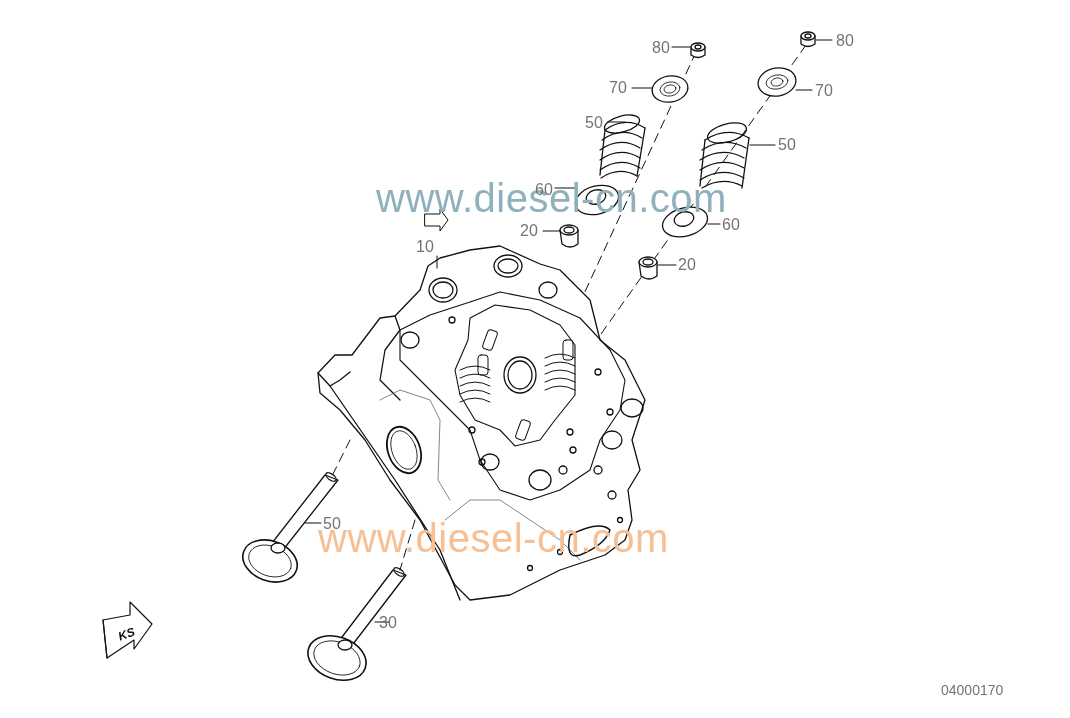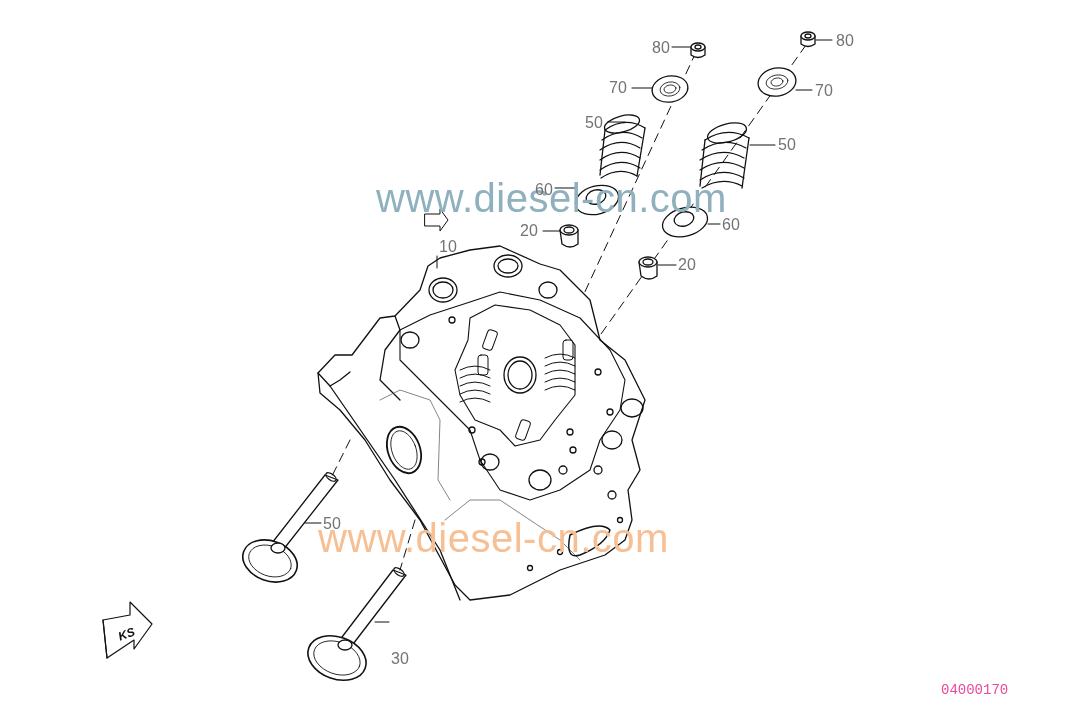--- a/index.html
+++ b/index.html
@@ -1,20 +1,20 @@
 <!DOCTYPE html>
 <html><head>
 <meta charset="utf-8">
 <style>
   html, body { margin: 0; padding: 0; background: #ffffff; }
   body { width: 1070px; height: 718px; position: relative; overflow: hidden; font-family: "Liberation Sans", sans-serif; }
   #canvas { position: absolute; left: 0; top: 0; width: 1070px; height: 718px; }
   .callout { position: absolute; font-family: "Liberation Sans", sans-serif; font-size: 16px; color: #737373; line-height: 16px; white-space: nowrap; }
   .wm { position: absolute; font-family: Liberation Sans, sans-serif; font-size: 40px; letter-spacing: 0.5px; white-space: nowrap; line-height: 40px; pointer-events: none; }
-  .drawing-id { position: absolute; font-family: Liberation Mono, monospace; font-size: 14px; color: #ec4899; }
+  .drawing-id { position: absolute; font-family: Liberation Sans, sans-serif; font-size: 14px; color: #737373; }
 </style>
 </head>
 <body>
 
 <svg id="canvas" viewBox="0 0 1070 718" xmlns="http://www.w3.org/2000/svg">
   <g fill="none" stroke="#111" stroke-width="1.3" stroke-linejoin="round" stroke-linecap="round">
 
     <g stroke-dasharray="9 6" stroke-width="1">
       <line x1="696" y1="52" x2="520" y2="432"></line>
       <line x1="806" y1="45" x2="540" y2="420"></line>
@@ -180,17 +180,17 @@
 <div class="callout" style="left:652px;top:40px;">80</div>
 <div class="callout" style="left:836px;top:33px;">80</div>
 <div class="callout" style="left:609px;top:80px;">70</div>
 <div class="callout" style="left:815px;top:83px;">70</div>
 <div class="callout" style="left:585px;top:115px;">50</div>
 <div class="callout" style="left:778px;top:137px;">50</div>
 <div class="callout" style="left:535px;top:182px;">60</div>
 <div class="callout" style="left:722px;top:217px;">60</div>
 <div class="callout" style="left:520px;top:223px;">20</div>
 <div class="callout" style="left:678px;top:257px;">20</div>
-<div class="callout" style="left:439px;top:239px;">10</div>
+<div class="callout" style="left:416px;top:239px;">10</div>
 <div class="callout" style="left:323px;top:516px;">50</div>
-<div class="callout" style="left:391px;top:615px;margin-top:36px;">30</div>
+<div class="callout" style="left:379px;top:615px;">30</div>
 
 <div class="drawing-id" style="left:941px;top:682px;">04000170</div>
 
 </body></html>

